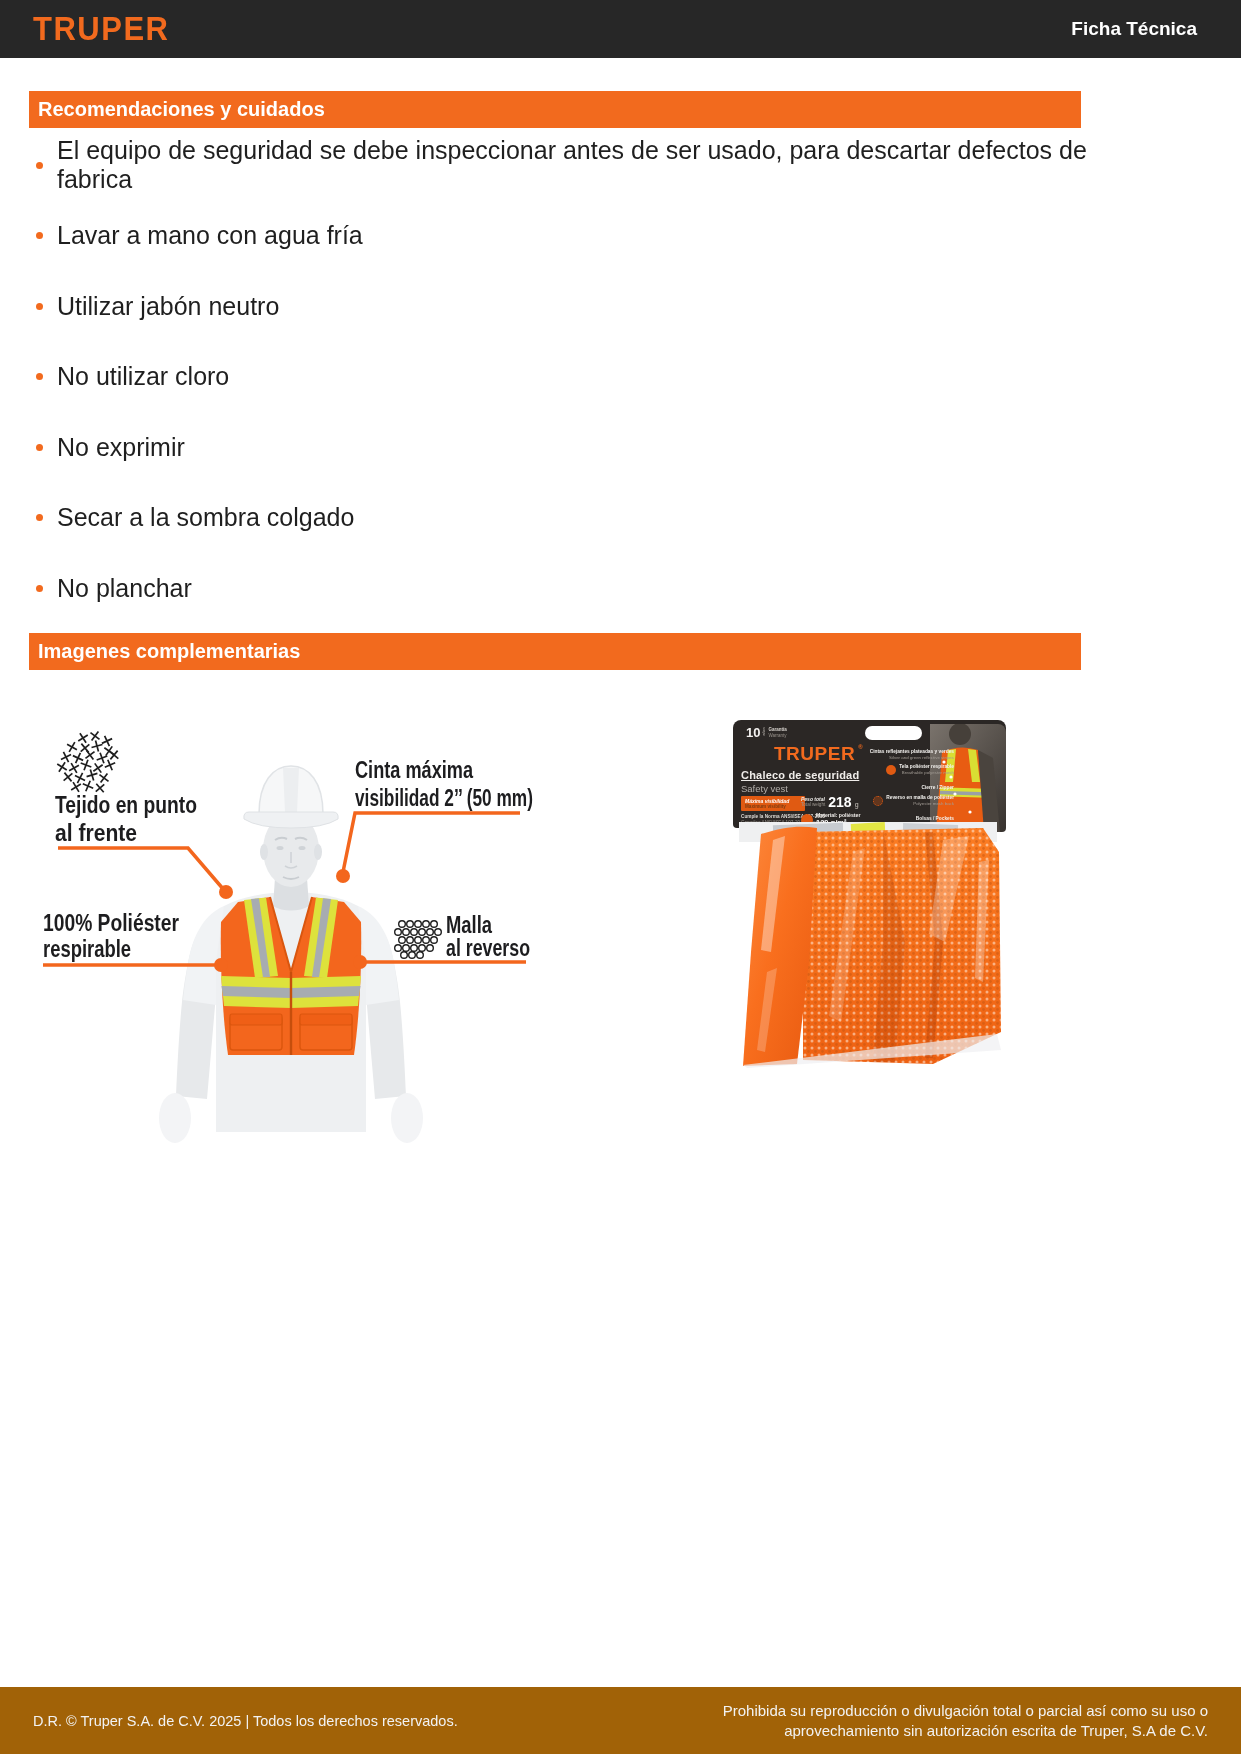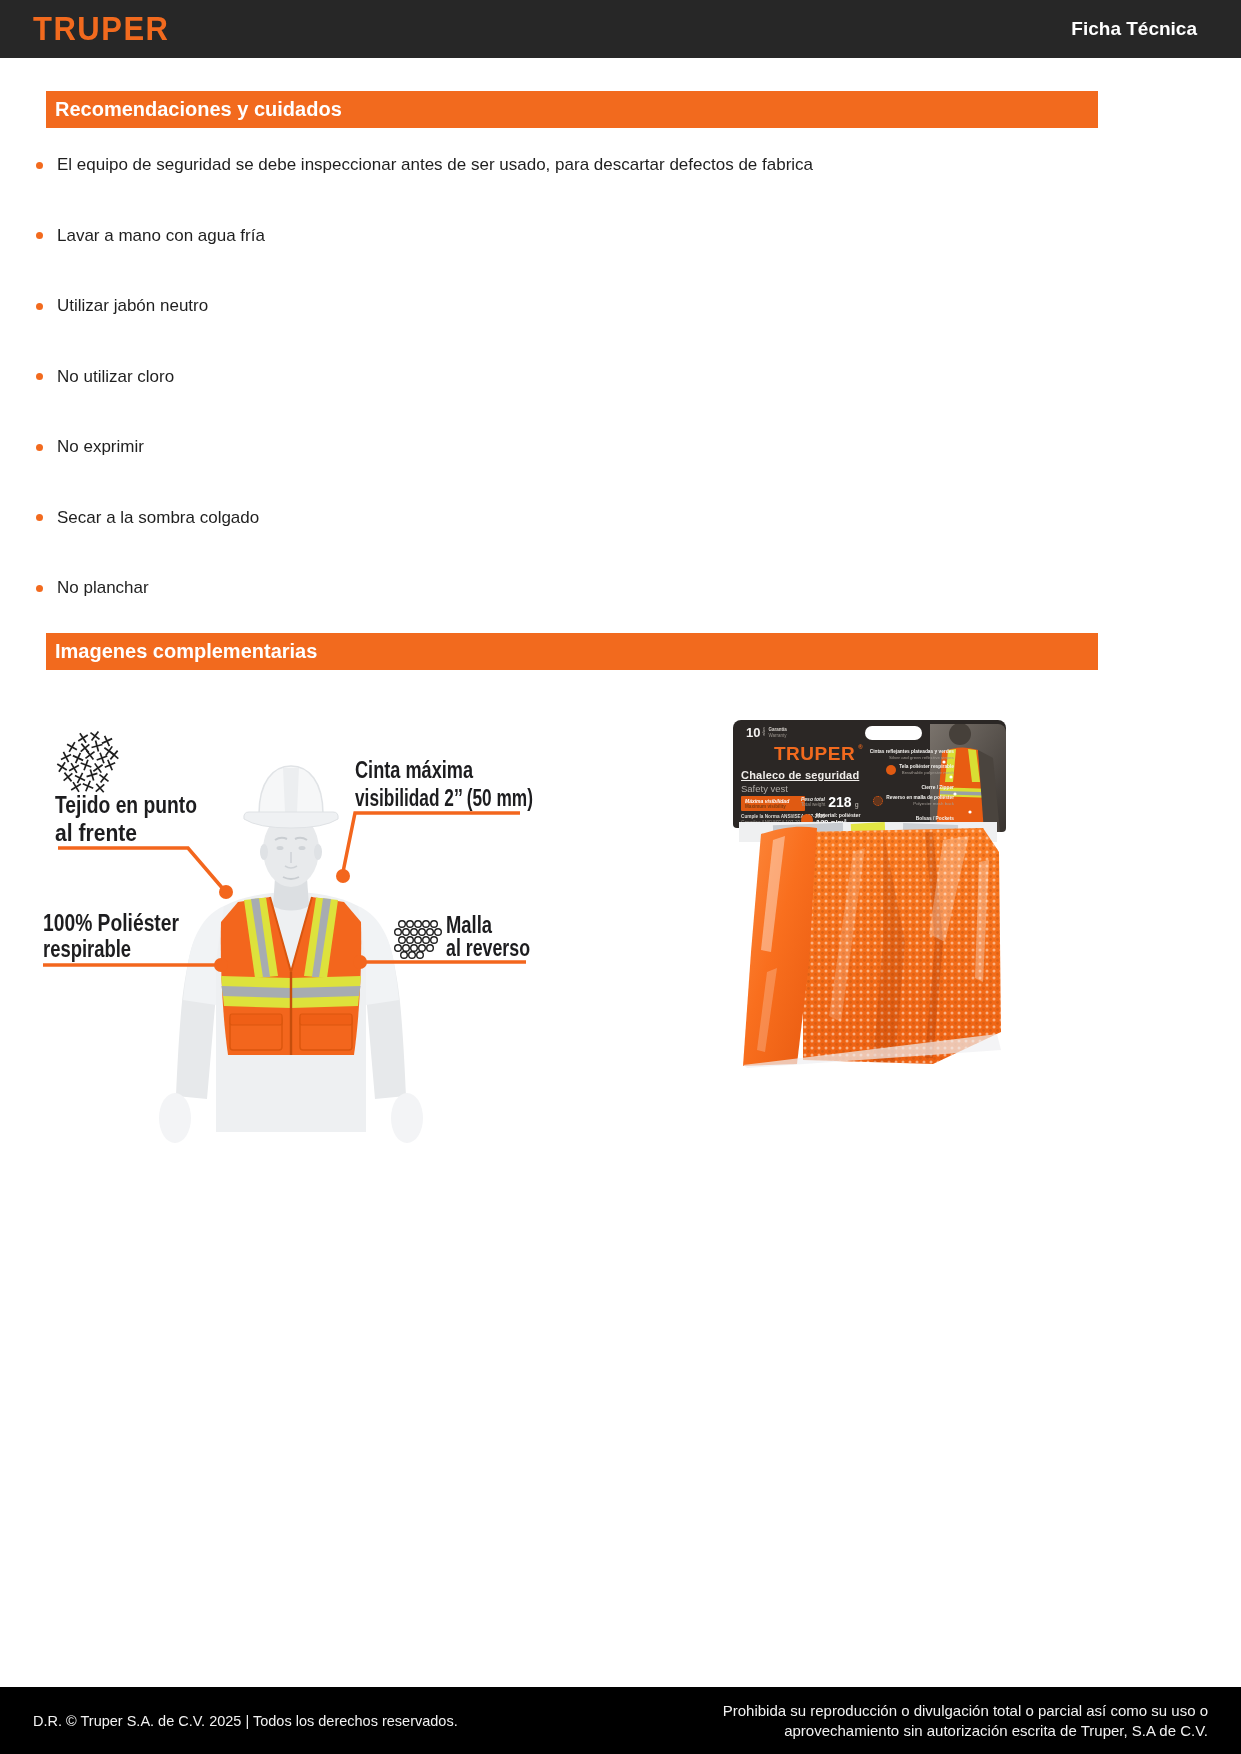--- a/index.html
+++ b/index.html
@@ -7,29 +7,29 @@
   body { width:1241px; font-family:"Liberation Sans", sans-serif; }
   .page { position:relative; width:1241px; height:1754px; background:#fff; overflow:hidden; }
 
   
   .topbar { position:absolute; top:0; left:0; width:1241px; height:58px; background:#272727;
             display:flex; align-items:center; justify-content:space-between; padding:0 44px 0 33px; }
   .brand { color:#F26A1E; font-size:31px; font-weight:800; letter-spacing:1.5px; transform:scaleY(1.06); }
   .doc-type { color:#ffffff; font-size:19px; font-weight:700; }
 
   
-  .section-bar { position:absolute; left:46px; width:1052px; height:37px; background:#F26A1E;
+  .section-bar { position:absolute; left:29px; width:1052px; height:37px; background:#F26A1E;
                  color:#fff; font-size:20px; font-weight:700; display:flex; align-items:center; padding-left:9px; }
   .bar-care { top:91px; }
   .bar-images { top:633px; }
 
   
   .care-list { position:absolute; left:33px; top:130px; width:1060px; list-style:none; }
   .care-list li { position:relative; height:70.5px; display:flex; align-items:center;
-                  padding-left:24px; font-size:17px; color:#1f1f1f; }
+                  padding-left:24px; font-size:25px; color:#1f1f1f; }
   .care-list li::before { content:''; position:absolute; left:3px; top:50%; margin-top:-3.5px;
                           width:7px; height:7px; border-radius:50%; background:#F26A1E; }
 
   
   .diagram { position:absolute; left:28px; top:700px; width:520px; height:440px; overflow:visible; }
   .diagram text { fill:#1d1d1f; font-family:"Liberation Sans",sans-serif; font-weight:700; font-size:23px; }
 
   
   .package { position:absolute; left:733px; top:716px; width:273px; height:352px; }
   .pkg-card { position:absolute; left:0; top:4px; width:273px; height:108px; background:#2B2725;
@@ -72,21 +72,21 @@
   .frow .ftext { text-align:right; }
   .frow .f-es { display:block; font-size:4.8px; font-weight:700; color:#f3f1ee; line-height:1.25; }
   .frow .f-en { display:block; font-size:4.4px; color:#a39d96; line-height:1.25; }
   .fdot { width:10px; height:10px; border-radius:50%; background:#E05A12; flex:none; }
   .fdot-mesh { width:10px; height:10px; border-radius:50%; border:1.5px dotted #E05A12;
                background:rgba(224,90,18,.3); flex:none; }
   .f1 { top:0; } .f2 { top:15px; } .f3 { top:36px; } .f4 { top:46px; } .f5 { top:67px; }
   .pkg-vest { position:absolute; left:0; top:106px; width:273px; height:246px; }
 
   
-  .footer { position:absolute; left:0; top:1687px; width:1241px; height:67px; background:#000000;
+  .footer { position:absolute; left:0; top:1687px; width:1241px; height:67px; background:#a16207;
             display:flex; align-items:center; justify-content:space-between; padding:0 33px; }
   .footer-left { color:#f2f2f2; font-size:14.5px; }
   .footer-right { text-align:right; color:#f2f2f2; font-size:15px; line-height:1.3; }
 </style>
 </head>
 <body>
 
 <div class="page">
 
   <header class="topbar">

